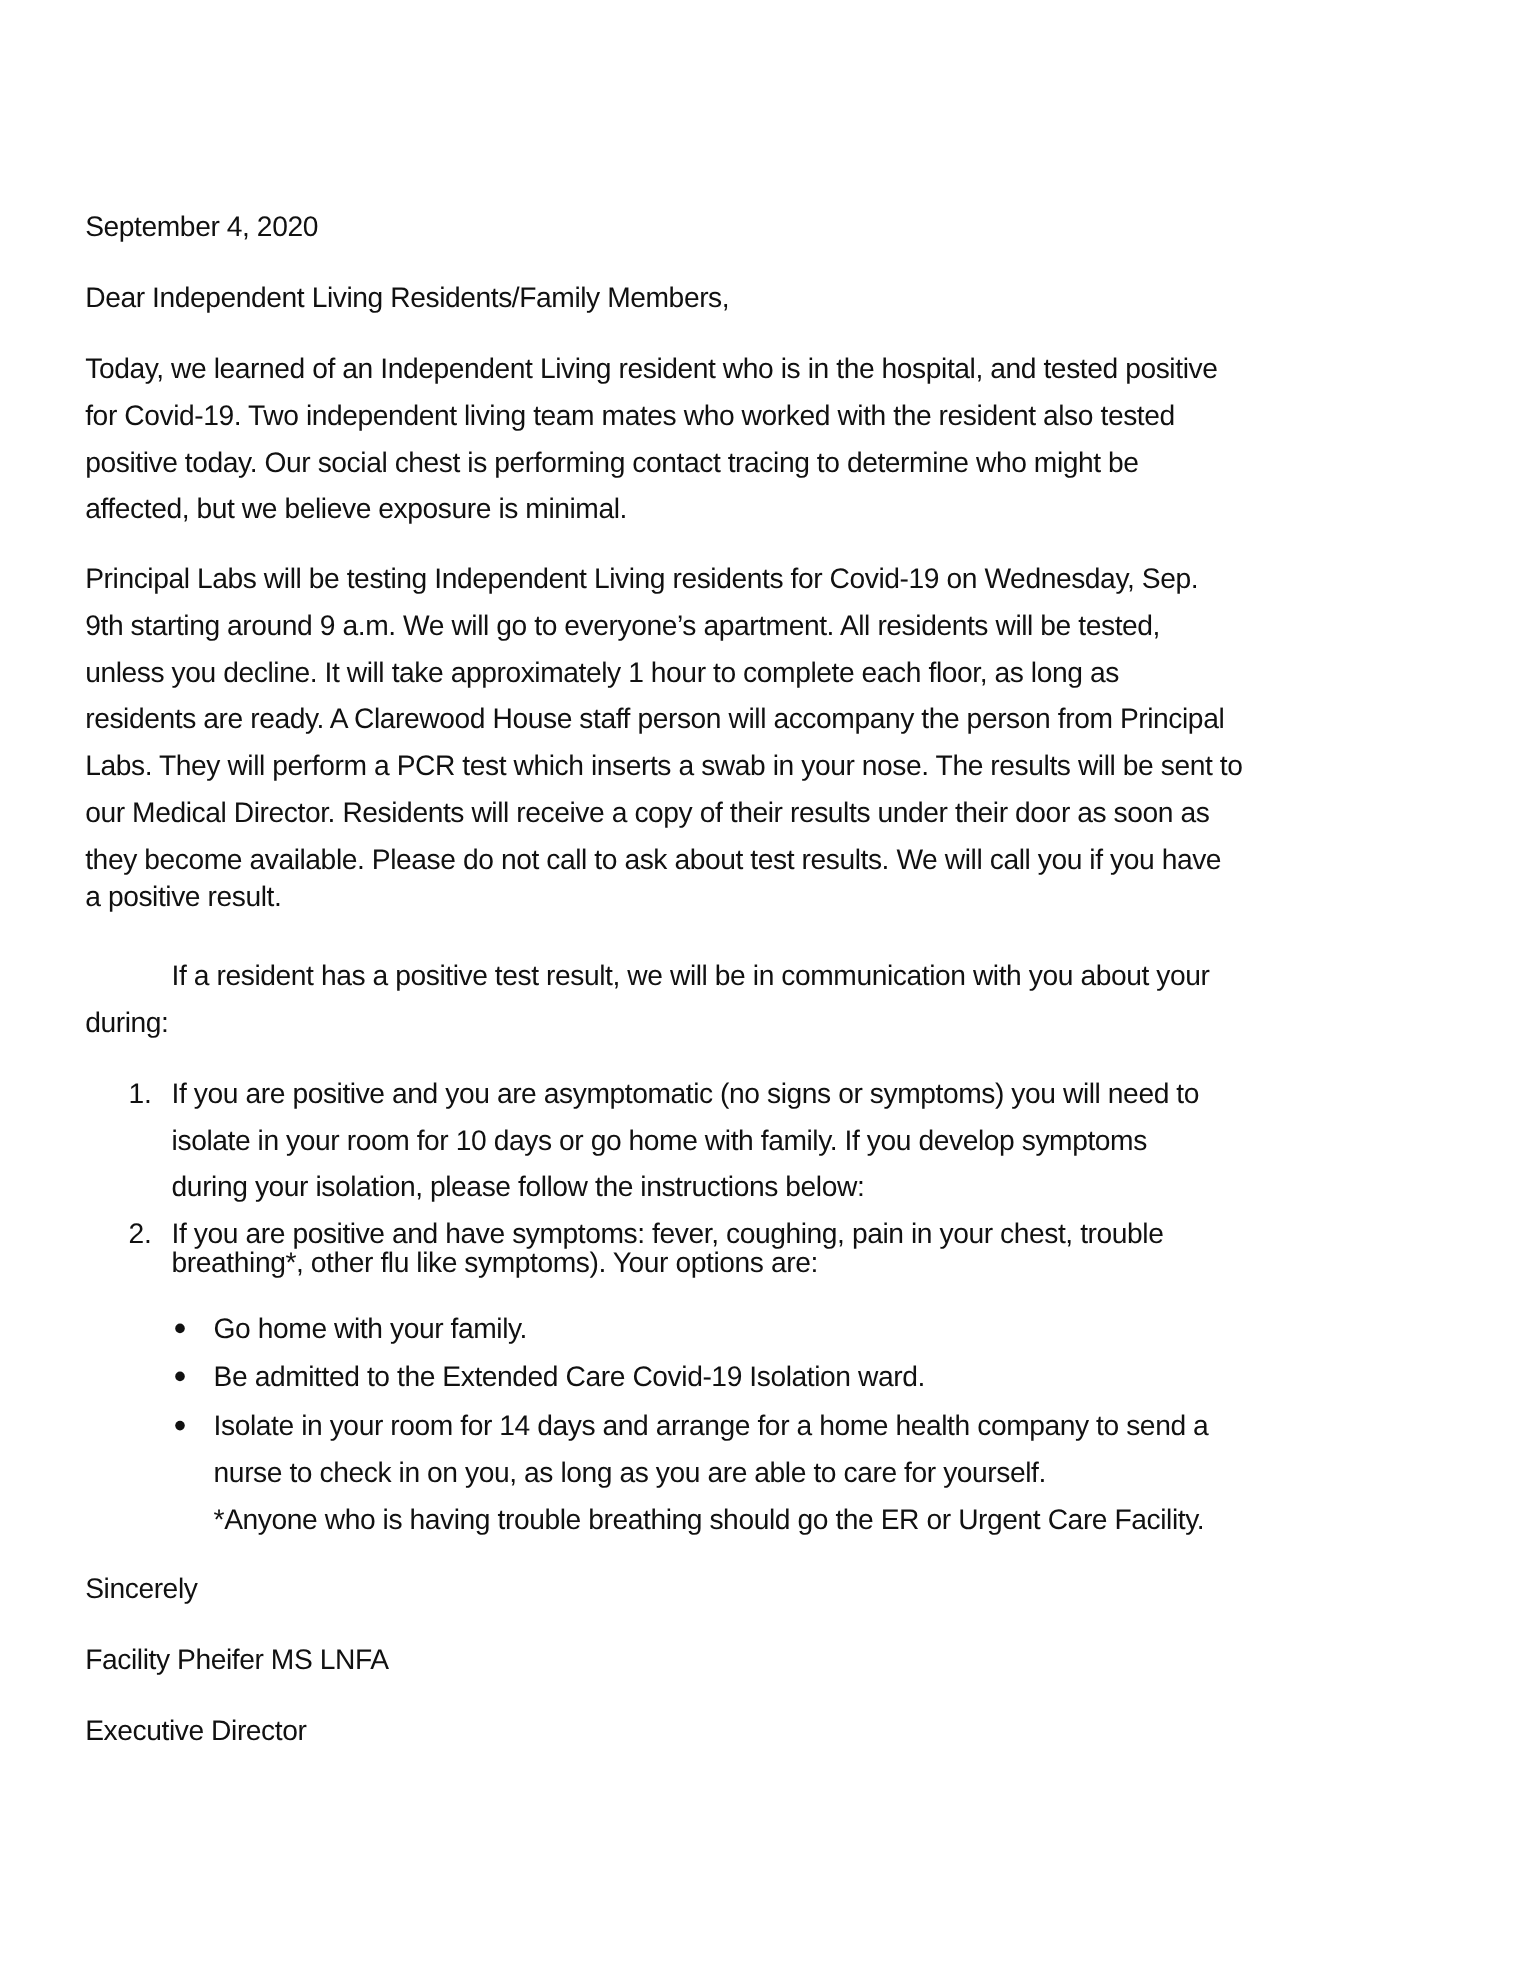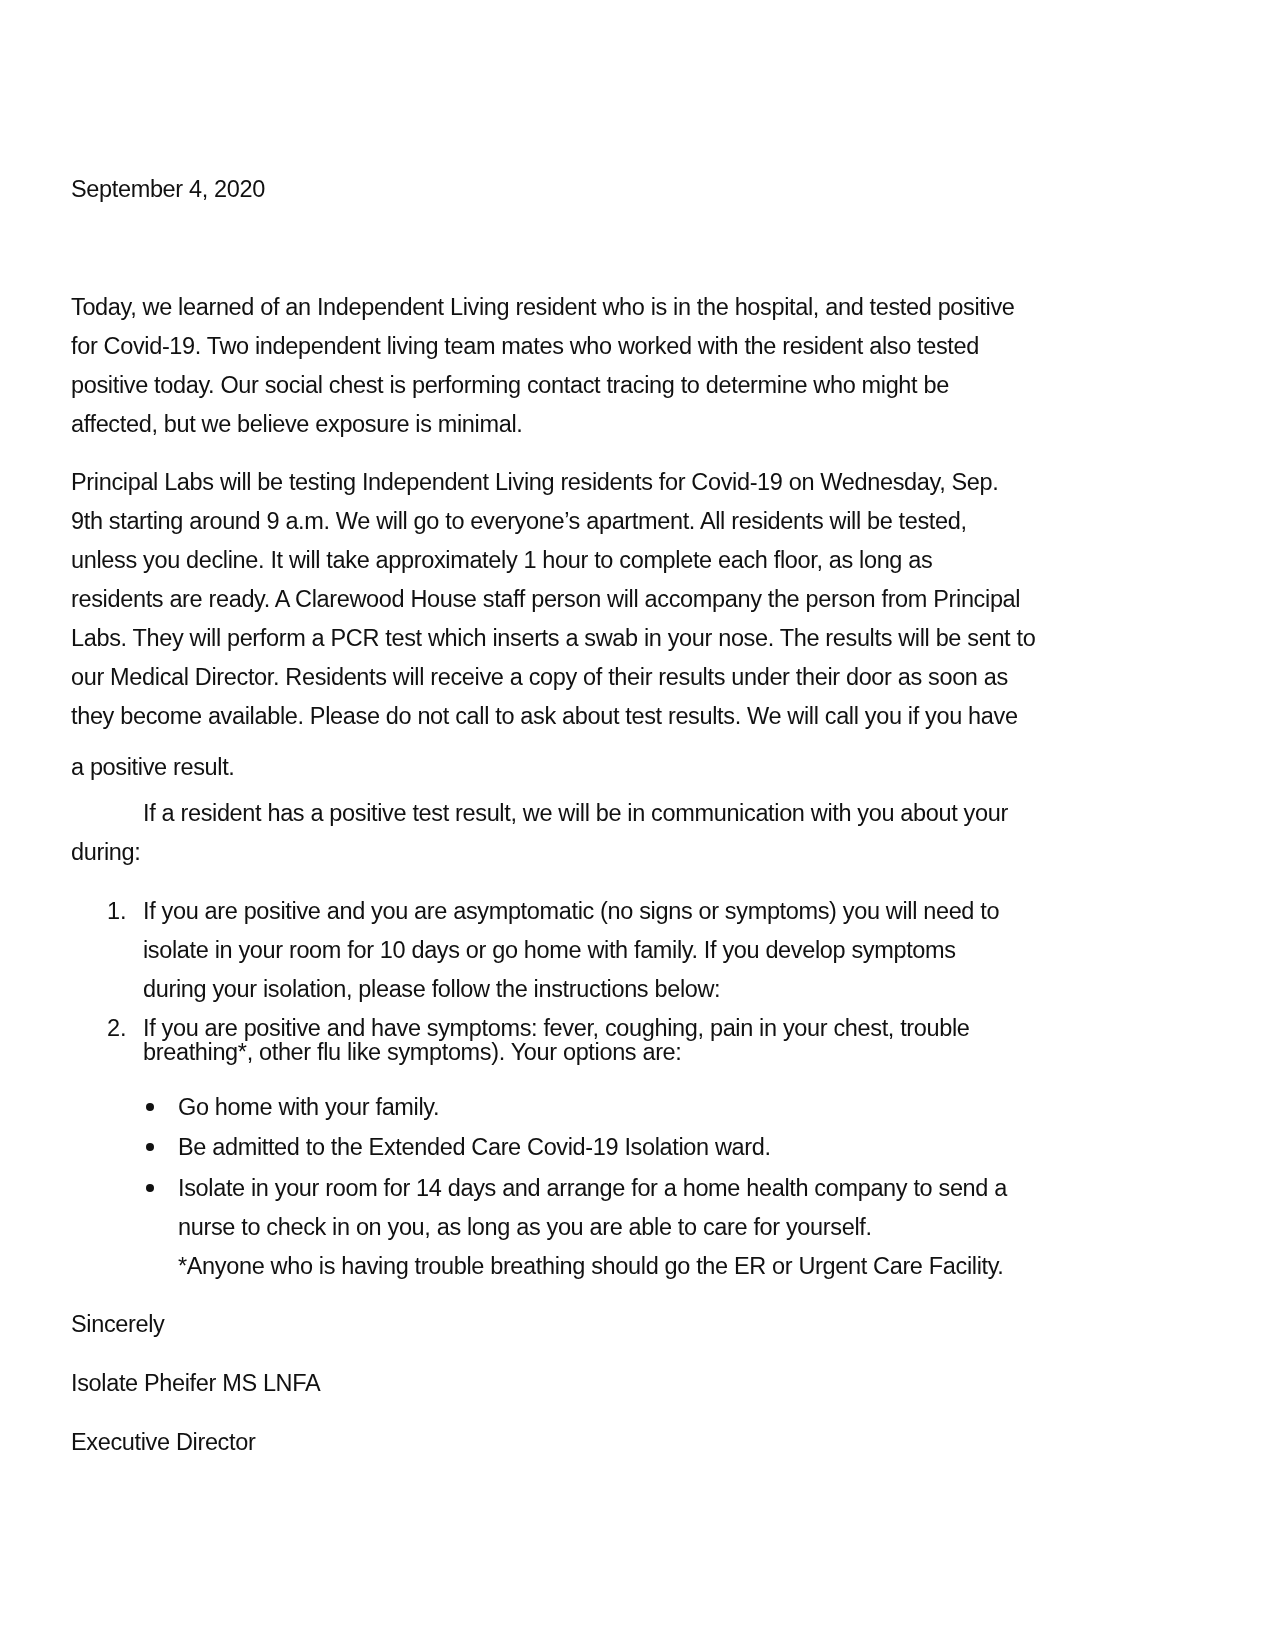--- a/index.html
+++ b/index.html
@@ -23,37 +23,38 @@
     background: #111111;
   }
 </style>
 </head>
 <body>
 
 <div class="page">
 
   <div class="line l0" style="top:175px">September 4, 2020</div>
 
+  <div class="line l0" style="top:234px">Dear Independent Living Residents/Family Members,</div>
 
   <div>
     <div class="line l0" style="top:293px">Today, we learned of an Independent Living resident who is in the hospital, and tested positive</div>
     <div class="line l0" style="top:332px">for Covid-19.  Two independent living team mates who worked with the resident also tested</div>
     <div class="line l0" style="top:371px">positive today. Our social chest is performing contact tracing to determine who might be</div>
     <div class="line l0" style="top:410px">affected, but we believe exposure is minimal.</div>
   </div>
 
   <div>
     <div class="line l0" style="top:468px">Principal Labs will be testing Independent Living residents for Covid-19 on Wednesday, Sep.</div>
     <div class="line l0" style="top:507px">9th starting around 9 a.m. We will go to everyone’s apartment. All residents will be tested,</div>
     <div class="line l0" style="top:546px">unless you decline. It will take approximately 1 hour to complete each floor, as long as</div>
     <div class="line l0" style="top:585px">residents are ready. A Clarewood House staff person will accompany the person from Principal</div>
     <div class="line l0" style="top:624px">Labs. They will perform a PCR test which inserts a swab in your nose. The results will be sent to</div>
     <div class="line l0" style="top:663px">our Medical Director. Residents will receive a copy of their results under their door as soon as</div>
     <div class="line l0" style="top:702px">they become available. Please do not call to ask about test results. We will call you if you have</div>
-    <div class="line l0" style="top:753px">a positive result.</div>
+    <div class="line l0" style="top:733px">a positive result.</div>
   </div>
 
   <div>
     <div class="line l1" style="top:799px">If a resident has a positive test result, we will be in communication with you about your</div>
     <div class="line l0" style="top:838px">during:</div>
   </div>
 
   <div>
     <div>
       <div class="num" style="top:897px">1.</div>
@@ -79,16 +80,16 @@
     </div>
     <div>
       <span class="bullet" style="top:1184px"></span>
       <div class="line l2" style="top:1174px">Isolate in your room for 14 days and arrange for a home health company to send a</div>
       <div class="line l2" style="top:1213px">nurse to check in on you, as long as you are able to care for yourself.</div>
       <div class="line l2" style="top:1252px">*Anyone who is having trouble breathing should go the ER or Urgent Care Facility.</div>
     </div>
   </div>
 
   <div class="line l0" style="top:1310px">Sincerely</div>
-  <div class="line l0" style="top:1369px">Isolate Pheifer MS LNFA</div>
+  <div class="line l0" style="top:1369px">Facility Pheifer MS LNFA</div>
   <div class="line l0" style="top:1428px">Executive Director</div>
 
 </div>
 
 </body></html>

